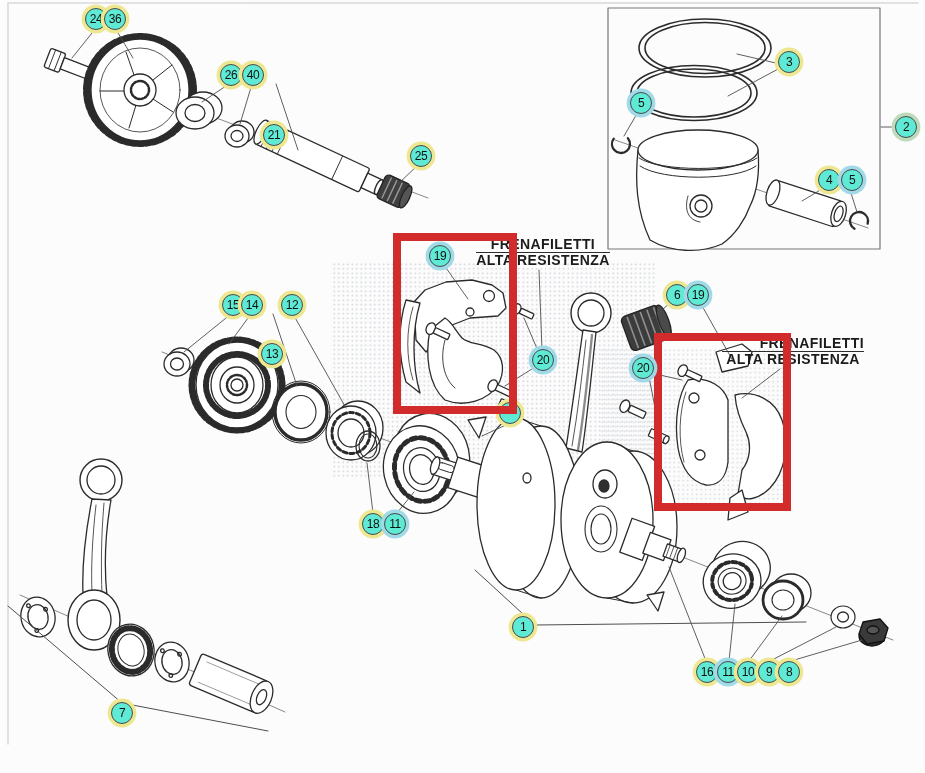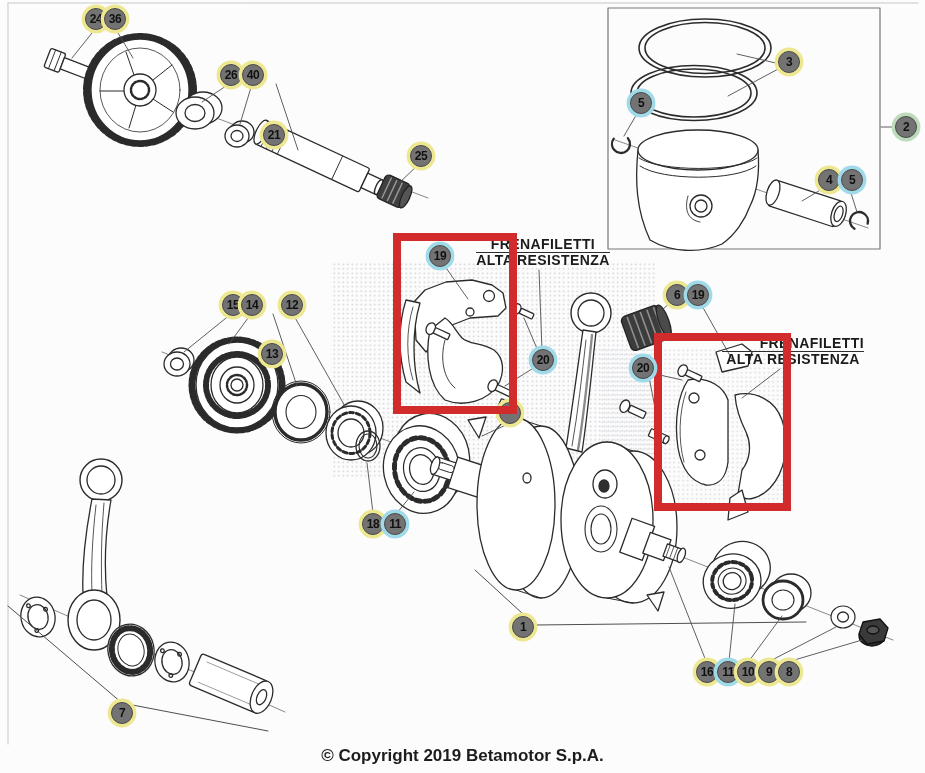--- a/index.html
+++ b/index.html
@@ -15,23 +15,23 @@
         letter-spacing:.4px;line-height:13px;}
   .note .l1{display:block;border-bottom:1.6px solid #2e2e2e;padding-bottom:1px;}
   .note .l2{display:block;padding-top:1px;}
   #note-left{left:476px;top:238px;width:134px;text-align:center;}
   #note-right{left:722px;top:337px;width:142px;}
   #note-right .l1{text-align:right;}
   #note-right .l2{text-align:center;}
   .redbox{position:absolute;border:8.5px solid #d22b2b;z-index:3;box-sizing:border-box;}
   #redbox-left{left:393px;top:233px;width:124px;height:181px;}
   #redbox-right{left:654px;top:333px;width:137px;height:178px;}
-  .balloon{position:absolute;width:22px;height:22px;border-radius:50%;background:#737373;
+  .balloon{position:absolute;width:22px;height:22px;border-radius:50%;background:#5eead4;
            border:1.6px solid #4a4a4a;box-sizing:border-box;display:flex;align-items:center;
-           justify-content:center;font-weight:700;font-size:12px;color:#111;z-index:4;
+           justify-content:center;font-weight:400;font-size:12px;color:#111;z-index:4;
            letter-spacing:-.5px;}
   .balloon.yellow{box-shadow:0 0 0 3.4px #eee792;}
   .balloon.blue{box-shadow:0 0 0 3.4px #a0d9e8;}
   .balloon.green{box-shadow:0 0 0 3.4px #bddabb;}
   .balloon.partial{z-index:2;}
   #copyright{position:absolute;left:0;top:746px;width:925px;text-align:center;z-index:2;
              font-weight:700;font-size:17px;color:#1c1c1c;}
 </style>
 </head>
 <body>
@@ -404,14 +404,13 @@
       <div class="balloon blue" style="left: 384px; top: 513px;">11</div>
       <div class="balloon yellow" style="left: 512px; top: 616px;">1</div>
       <div class="balloon yellow" style="left: 111px; top: 702px;">7</div>
       <div class="balloon yellow" style="left: 696px; top: 661px;">16</div>
       <div class="balloon blue" style="left: 717px; top: 661px;">11</div>
       <div class="balloon yellow" style="left: 737px; top: 661px;">10</div>
       <div class="balloon yellow" style="left: 758px; top: 661px;">9</div>
       <div class="balloon yellow" style="left: 778px; top: 661px;">8</div>
     </div>
 
-  <div id="copyright">© Copyright 2019 Betamotor S.p.A.</div>
 </div>
 
 </body></html>

